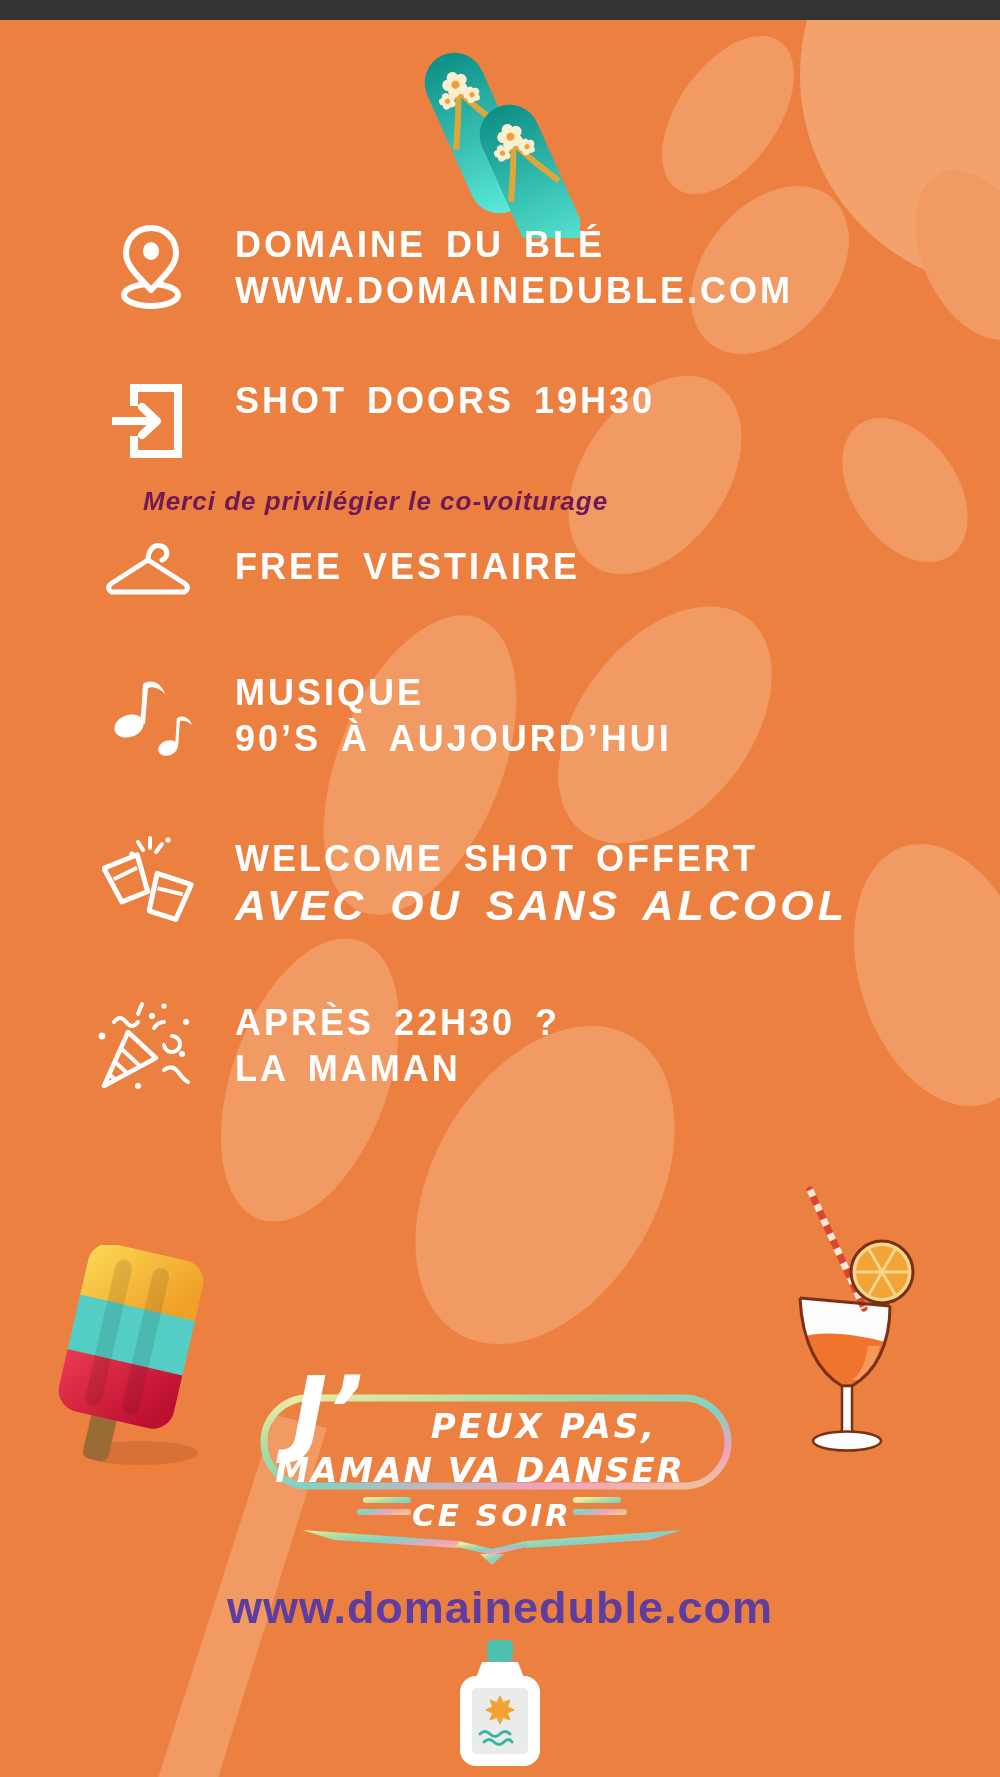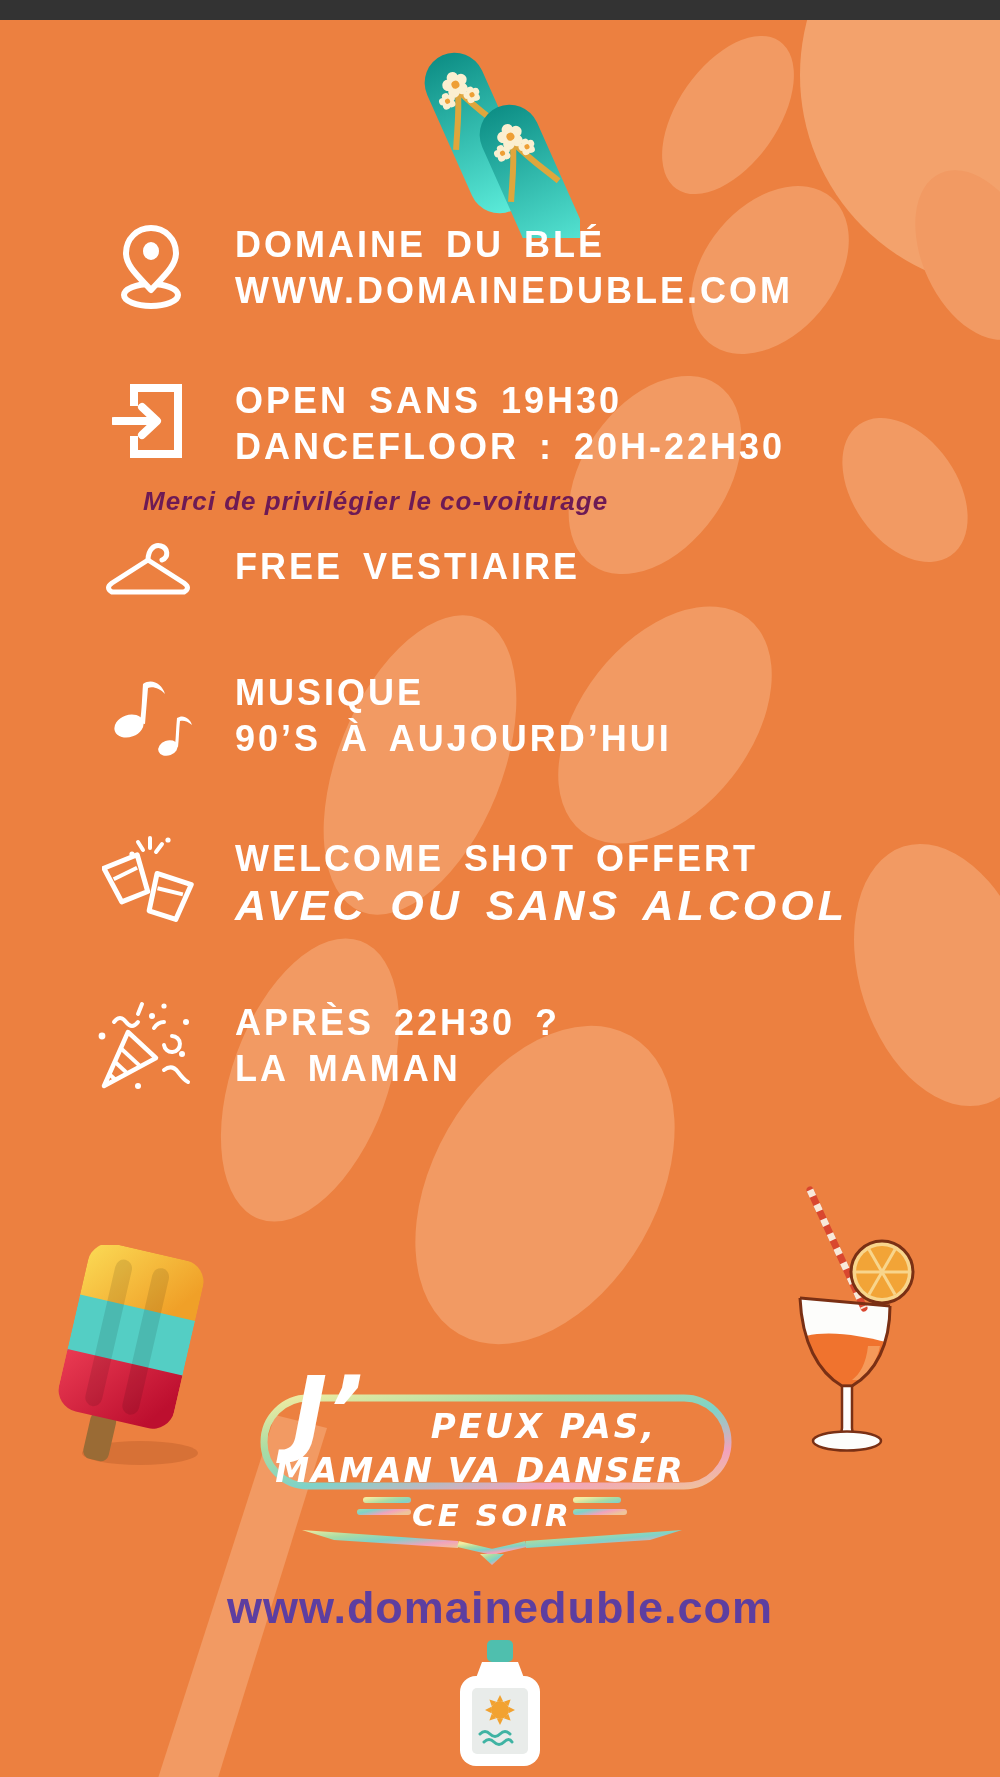--- a/index.html
+++ b/index.html
@@ -81,22 +81,21 @@
     <div>DOMAINE DU BLÉ</div>
     <div>WWW.DOMAINEDUBLE.COM</div>
   </div>
 
   <svg class="abs" style="left:112px;top:360px" width="72" height="82" viewBox="0 0 72 82">
     <path d="M22 26 V8 H66 V74 H22 V56" fill="none" stroke="#fff" stroke-width="8"></path>
     <path d="M2 41 H42" stroke="#fff" stroke-width="8" stroke-linecap="round"></path>
     <path d="M30 27 L45 41 L30 55" fill="none" stroke="#fff" stroke-width="8" stroke-linejoin="round" stroke-linecap="round"></path>
   </svg>
   <div class="row" style="top:358px">
-    <div>OPEN SANS 19H30</div>
-    <div>DANCEFLOOR : 20H-22H30</div>
+    <div>SHOT DOORS 19H30</div>
   </div>
 
   <div class="carpool">Merci de privilégier le co-voiturage</div>
 
   <svg class="abs" style="left:102px;top:518px" width="92" height="60" viewBox="0 0 92 60">
     <path d="M46 22 C46 12 52 6 59 8 C66 10 67 19 60 22" fill="none" stroke="#fff" stroke-width="5" stroke-linecap="round"></path>
     <path d="M46 22 L10 45 Q3 50 10 54 L82 54 Q89 50 82 45 L46 22" fill="none" stroke="#fff" stroke-width="5" stroke-linejoin="round"></path>
   </svg>
   <div class="row" style="top:524px">
     <div>FREE VESTIAIRE</div>

